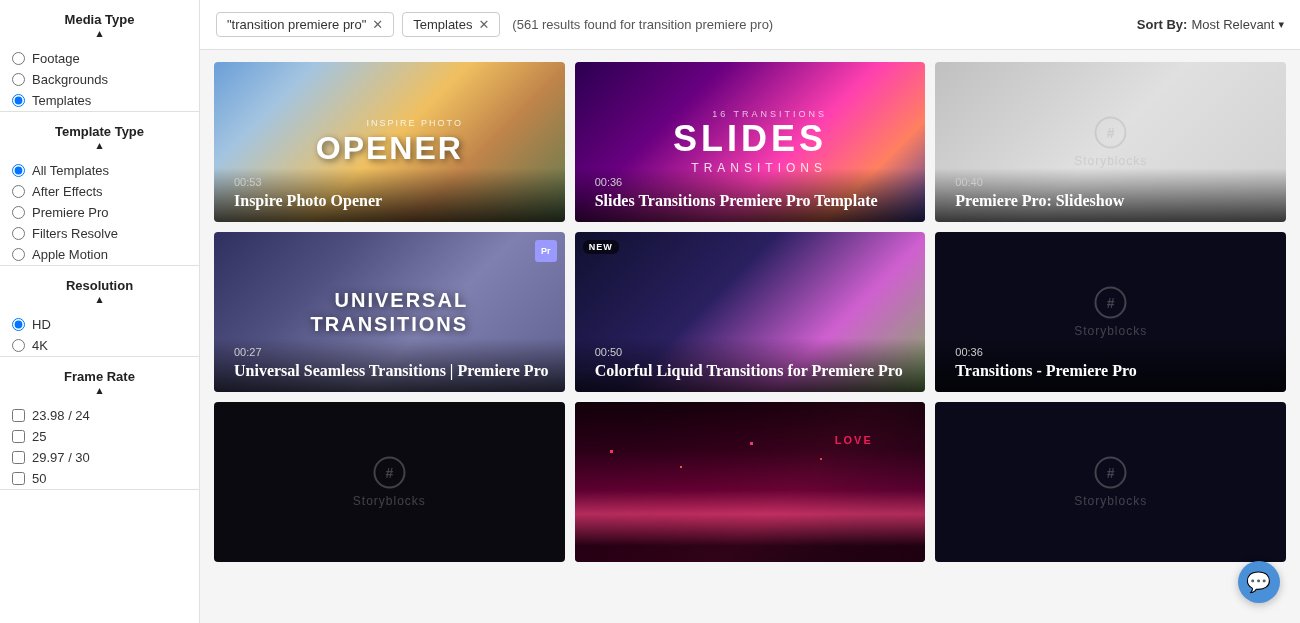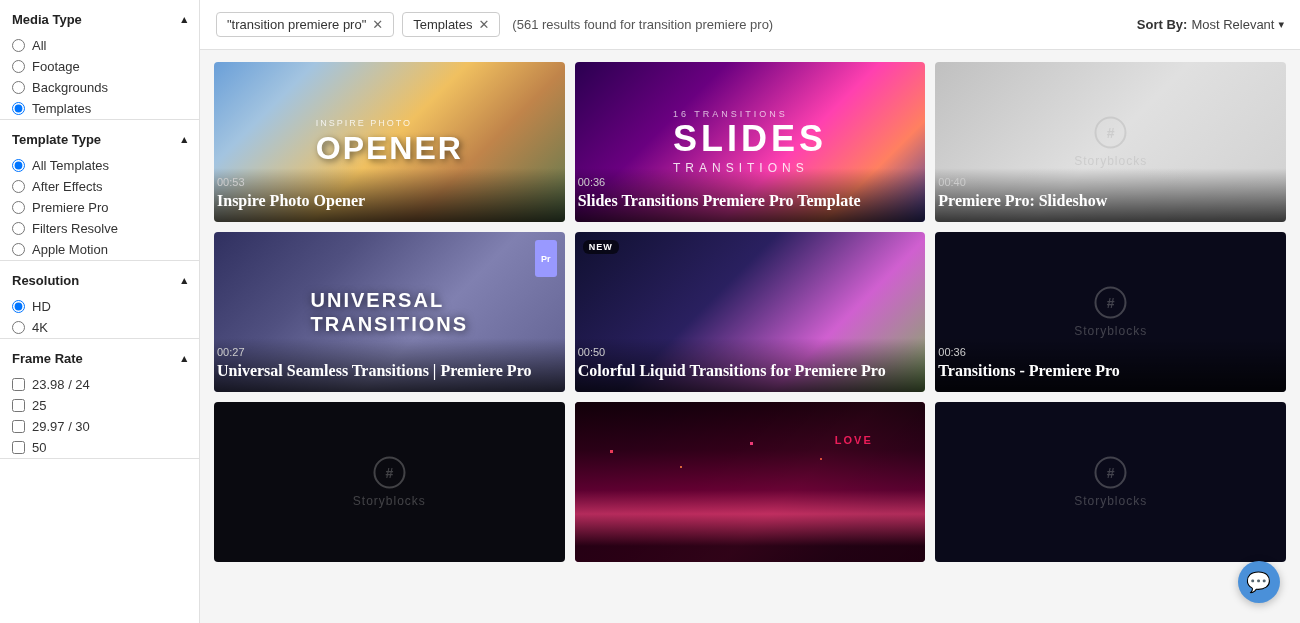--- a/index.html
+++ b/index.html
@@ -35,20 +35,21 @@
     .filter-section { border-bottom: 1px solid #e0e0e0; }
     .filter-section-header {
       display: flex;
       align-items: center;
       justify-content: space-between;
       padding: 12px 12px 8px 12px;
       font-size: 13px;
       font-weight: 700;
       color: #222;
       cursor: pointer;
+      flex-direction: column;
     }
     .filter-section-header .chevron { font-size: 11px; }
 
     .filter-option {
       display: flex;
       align-items: center;
       padding: 3px 12px;
       font-size: 13px;
       color: #333;
       cursor: pointer;
@@ -159,40 +160,40 @@
       background: linear-gradient(135deg, #1a0010 0%, #3a0030 20%, #800040 40%, #c02060 60%, #301030 80%, #100010 100%);
     }
     .card-bg-9 {
       background: #0a0a1a;
     }
 
     .card-overlay {
       position: absolute;
       bottom: 0; left: 0; right: 0;
       background: linear-gradient(transparent, rgba(0,0,0,0.75));
-      padding: 8px 10px 10px 3px;
+      padding: 8px 10px 10px 20px;
     }
     .card-time {
       font-size: 11px;
       color: #ccc;
       margin-bottom: 3px;
     }
     .card-title {
       font-size: 16px;
       color: #fff;
       font-weight: 600;
       line-height: 1.3;
       font-family: Liberation Serif, serif;
     }
 
     .card-center-text {
       position: absolute;
       top: 50%; left: 50%;
       transform: translate(-50%, -50%);
-      text-align: left;
+      text-align: right;
       color: #fff;
       pointer-events: none;
     }
 
     
     .storyblocks-logo {
       position: absolute;
       top: 50%; left: 50%;
       transform: translate(-50%, -50%);
       display: flex;
@@ -235,21 +236,21 @@
 
     
     .badge-pr {
       position: absolute;
       top: 8px; right: 8px;
       background: #9999ff;
       color: #fff;
       font-size: 9px;
       font-weight: 900;
       width: 22px;
-      height: 37px;
+      height: 22px;
       border-radius: 3px;
       display: flex;
       align-items: center;
       justify-content: center;
     }
 
     
     #chat-btn {
       position: fixed;
       bottom: 20px;
@@ -280,24 +281,20 @@
 
 
   <div class="filter-section">
     <div class="filter-section-header">
       <span>Media Type</span>
       <span class="chevron">▴</span>
     </div>
     <div>
       <label class="filter-option">
         <input type="radio" name="media-type" style="">
-        <span>All</span>
-      </label>
-      <label class="filter-option">
-        <input type="radio" name="media-type" style="">
         <span>Footage</span>
       </label>
       <label class="filter-option">
         <input type="radio" name="media-type" style="">
         <span>Backgrounds</span>
       </label>
       <label class="filter-option">
         <input type="radio" name="media-type" checked="" style="">
         <span>Templates</span>
       </label>

